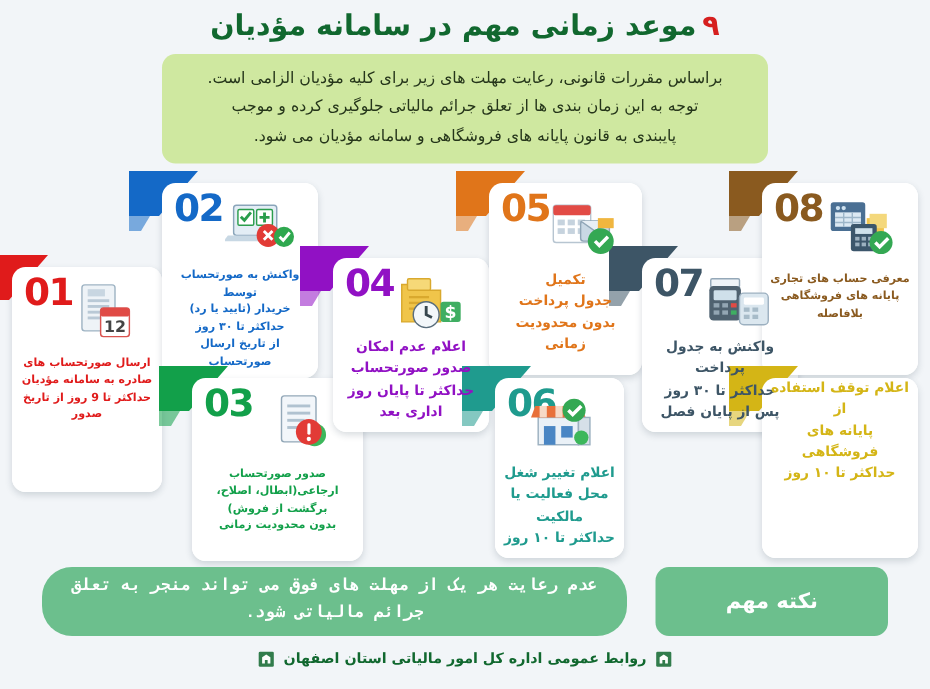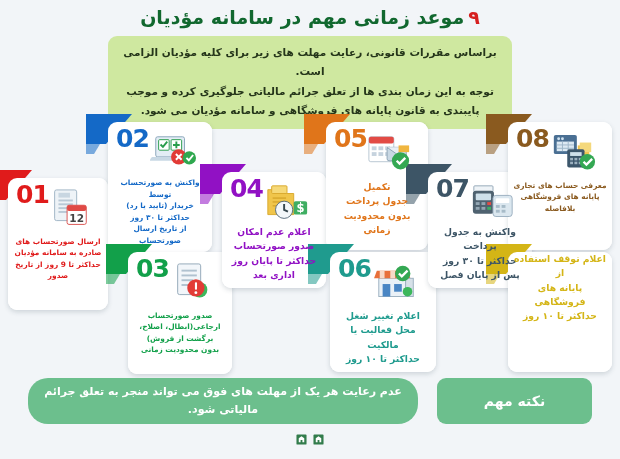--- a/index.html
+++ b/index.html
@@ -18,21 +18,21 @@
     font-size:19px;font-weight:bold;color:#11682f;
     letter-spacing:0;white-space:nowrap;
   }
   .title-num{color:#d61f1f;font-weight:bold;margin-left:4px;}
 
   .intro-box{
     position:absolute;top:36px;left:108px;width:404px;
     background:#cfe8a0;border-radius:9px;
     padding:7px 14px 8px 14px;box-sizing:border-box;
     direction:rtl;text-align:center;
-    color:#25351a;font-size:10.5px;font-weight:bold;line-height:1.85;
+    color:#25351a;font-size:10.5px;font-weight:normal;line-height:1.85;
   }
   .intro-box p{margin:0;}
 
   
   .card{
     position:absolute;
     background:#ffffff;
     border-radius:9px;
     box-shadow:0 2px 5px rgba(40,60,80,.18);
     box-sizing:border-box;
@@ -74,21 +74,21 @@
   .card-text .l.small{font-size:7.4px;}
   .card-text .l.big{font-size:9.2px;}
 
   
   .note-bar{
     position:absolute;left:28px;top:378px;width:390px;height:46px;
     background:#6cbf8d;border-radius:20px;
     display:flex;align-items:center;justify-content:flex-end;
     direction:rtl;text-align:center;
     color:#ffffff;font-size:11px;font-weight:bold;line-height:1.6;
-    box-sizing:border-box;padding:0 10px;
+    box-sizing:border-box;padding:0 10px;font-family:Liberation Mono, monospace;
   }
   .note-badge{
     position:absolute;left:437px;top:378px;width:155px;height:46px;
     background:#6cbf8d;border-radius:9px;
     display:flex;align-items:center;justify-content:center;
     color:#ffffff;font-size:14px;font-weight:bold;direction:rtl;
   }
   .footer{
     position:absolute;left:0;top:434px;width:620px;
     display:flex;align-items:center;justify-content:center;gap:6px;
@@ -105,21 +105,21 @@
     <span class="title-num" style="color: rgb(214, 31, 31);">۹</span><span>موعد زمانی مهم در سامانه مؤدیان</span>
   </div>
 
   <div class="intro-box" style="background: rgb(207, 232, 160);">
     <p>براساس مقررات قانونی، رعایت مهلت های زیر برای کلیه مؤدیان الزامی است.</p>
     <p>توجه به این زمان بندی ها از تعلق جرائم مالیاتی جلوگیری کرده و موجب</p>
     <p>پایبندی به قانون پایانه های فروشگاهی و سامانه مؤدیان می شود.</p>
   </div>
 
   <div id="cards-layer">
-      <div class="card" style="left: 8px; top: 178px; width: 100px; height: 132px;">
+      <div class="card" style="left: 8px; top: 178px; width: 100px; height: 150px;">
         <div class="fold"><svg width="46" height="44" viewBox="0 0 46 44">
        <path d="M0 0h46L20 30H0z" fill="#e01b1b"></path>
        <path d="M0 30h14l-6 10H0z" fill="#e01b1b" opacity="0.55"></path>
      </svg></div>
         <div class="card-inner">
           <div class="card-top">
             <div class="num" style="color: rgb(224, 27, 27);">01</div>
             <div class="art"><svg viewBox="0 0 48 42">
                 <rect x="9" y="2" width="23" height="32" rx="2" fill="#eef3f7" stroke="#9fb4c4"></rect>
                 <g fill="#b9c9d6">
@@ -164,21 +164,21 @@
               </svg></div>
           </div>
           <div class="card-text" style="color: rgb(20, 105, 199);">
             <span class="l small">واکنش به صورتحساب توسط</span>
             <span class="l small">خریدار (تایید یا رد)</span>
             <span class="l small">حداکثر تا ۳۰ روز</span>
             <span class="l small">از تاریخ ارسال صورتحساب</span>
           </div>
         </div>
       </div>
-      <div class="card" style="left: 128px; top: 252px; width: 104px; height: 122px;">
+      <div class="card" style="left: 128px; top: 252px; width: 114px; height: 122px;">
         <div class="fold"><svg width="46" height="44" viewBox="0 0 46 44">
        <path d="M0 0h46L20 30H0z" fill="#12a04a"></path>
        <path d="M0 30h14l-6 10H0z" fill="#12a04a" opacity="0.55"></path>
      </svg></div>
         <div class="card-inner">
           <div class="card-top">
             <div class="num" style="color: rgb(18, 160, 74);">03</div>
             <div class="art"><svg viewBox="0 0 48 42">
                 <rect x="8" y="2" width="24" height="32" rx="2" fill="#f2f6fa" stroke="#93a8b8"></rect>
                 <g fill="#b0c2d0">
@@ -256,21 +256,21 @@
                 <path d="M32 30l3 3 6-6" stroke="#fff" stroke-width="2.4" fill="none"></path>
               </svg></div>
           </div>
           <div class="card-text" style="color: rgb(224, 117, 26);">
             <span class="l big">تکمیل</span>
             <span class="l big">جدول پرداخت</span>
             <span class="l big">بدون محدودیت زمانی</span>
           </div>
         </div>
       </div>
-      <div class="card" style="left: 330px; top: 252px; width: 106px; height: 120px;">
+      <div class="card" style="left: 330px; top: 252px; width: 86px; height: 120px;">
         <div class="fold"><svg width="46" height="44" viewBox="0 0 46 44">
        <path d="M0 0h46L20 30H0z" fill="#1f9b8e"></path>
        <path d="M0 30h14l-6 10H0z" fill="#1f9b8e" opacity="0.55"></path>
      </svg></div>
         <div class="card-inner">
           <div class="card-top">
             <div class="num" style="color: rgb(31, 155, 142);">06</div>
             <div class="art"><svg viewBox="0 0 48 42">
                 <rect x="5" y="17" width="28" height="19" fill="#eaf1f7" stroke="#9cb0c0"></rect>
                 <path d="M3 9h32l3 8H0z" fill="#e8703a"></path>
@@ -391,19 +391,20 @@
       <span class="l">جرائم مالیاتی شود.</span>
     </div>
   </div>
   <div class="note-badge" style="background: rgb(108, 191, 141);">نکته مهم</div>
 
   <div class="footer" style="color: rgb(17, 104, 47);">
     <svg class="emblem" viewBox="0 0 24 24">
         <rect x="1" y="1" width="22" height="22" rx="2" fill="#11682f"></rect>
         <path d="M6 18V9l6-4 6 4v9h-4v-5h-4v5z" fill="#fff"></path>
       </svg>
+    <span>روابط عمومی اداره کل امور مالیاتی استان اصفهان</span>
     <svg class="emblem" viewBox="0 0 24 24">
         <rect x="1" y="1" width="22" height="22" rx="2" fill="#11682f"></rect>
         <path d="M6 18V9l6-4 6 4v9h-4v-5h-4v5z" fill="#fff"></path>
       </svg>
   </div>
 
 </div>
 
 </body></html>

